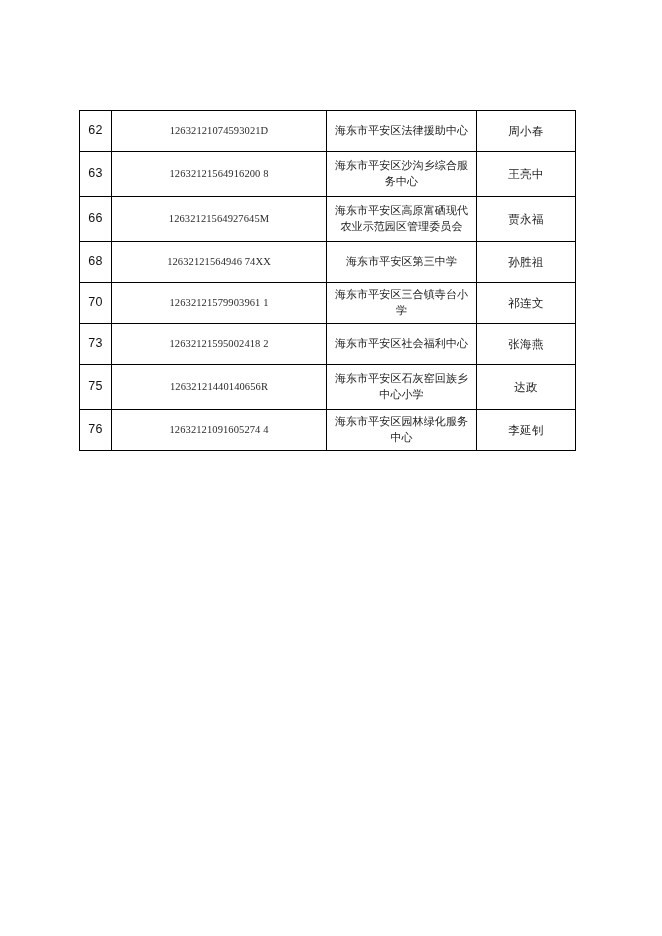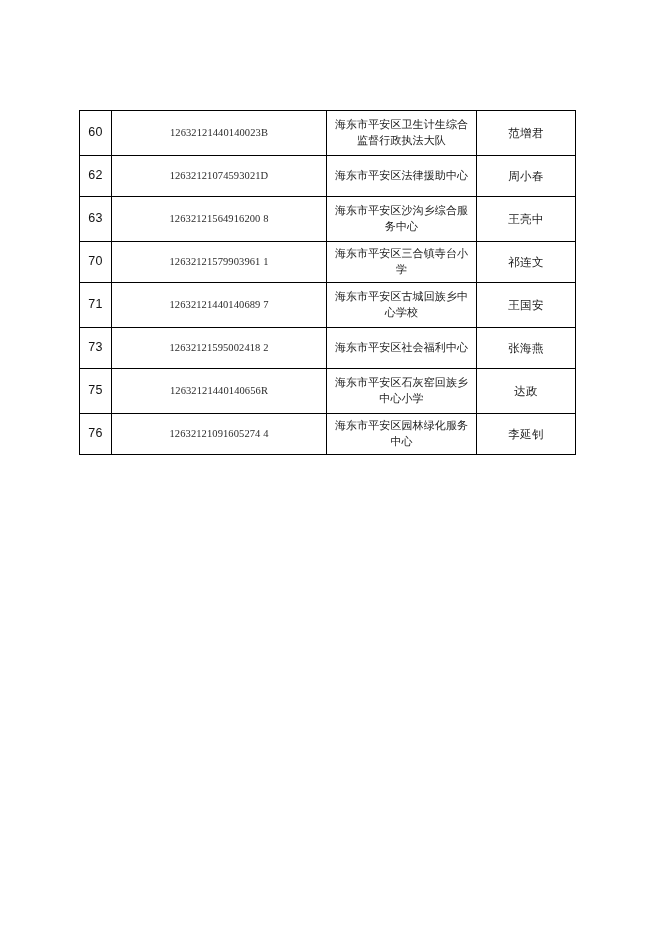--- a/index.html
+++ b/index.html
@@ -82,49 +82,49 @@
 <div class="page">
   <div class="table-wrap">
     <table class="roster">
       <colgroup>
         <col class="c-index">
         <col class="c-code">
         <col class="c-org">
         <col class="c-person">
       </colgroup>
       <tbody id="roster-body">
-          <tr class="r-2">
-            <td class="cell-index">60</td>
-            <td class="cell-code">12632121440140023B</td>
-            <td class="cell-org">海东市平安区卫生计生综合监督行政执法大队</td>
-            <td class="cell-person">范增君</td>
-          </tr>
           <tr class="r-1">
             <td class="cell-index">62</td>
             <td class="cell-code">12632121074593021D</td>
             <td class="cell-org">海东市平安区法律援助中心</td>
             <td class="cell-person">周小春</td>
           </tr>
           <tr class="r-2">
             <td class="cell-index">63</td>
             <td class="cell-code">12632121564916200 8</td>
             <td class="cell-org">海东市平安区沙沟乡综合服务中心</td>
             <td class="cell-person">王亮中</td>
           </tr>
+          <tr class="r-2">
+            <td class="cell-index">66</td>
+            <td class="cell-code">12632121564927645M</td>
+            <td class="cell-org">海东市平安区高原富硒现代农业示范园区管理委员会</td>
+            <td class="cell-person">贾永福</td>
+          </tr>
+          <tr class="r-1">
+            <td class="cell-index">68</td>
+            <td class="cell-code">12632121564946 74XX</td>
+            <td class="cell-org">海东市平安区第三中学</td>
+            <td class="cell-person">孙胜祖</td>
+          </tr>
           <tr class="r-1">
             <td class="cell-index">70</td>
             <td class="cell-code">12632121579903961 1</td>
             <td class="cell-org">海东市平安区三合镇寺台小学</td>
             <td class="cell-person">祁连文</td>
-          </tr>
-          <tr class="r-2">
-            <td class="cell-index">71</td>
-            <td class="cell-code">12632121440140689 7</td>
-            <td class="cell-org">海东市平安区古城回族乡中心学校</td>
-            <td class="cell-person">王国安</td>
           </tr>
           <tr class="r-1">
             <td class="cell-index">73</td>
             <td class="cell-code">12632121595002418 2</td>
             <td class="cell-org">海东市平安区社会福利中心</td>
             <td class="cell-person">张海燕</td>
           </tr>
           <tr class="r-2">
             <td class="cell-index">75</td>
             <td class="cell-code">12632121440140656R</td>

